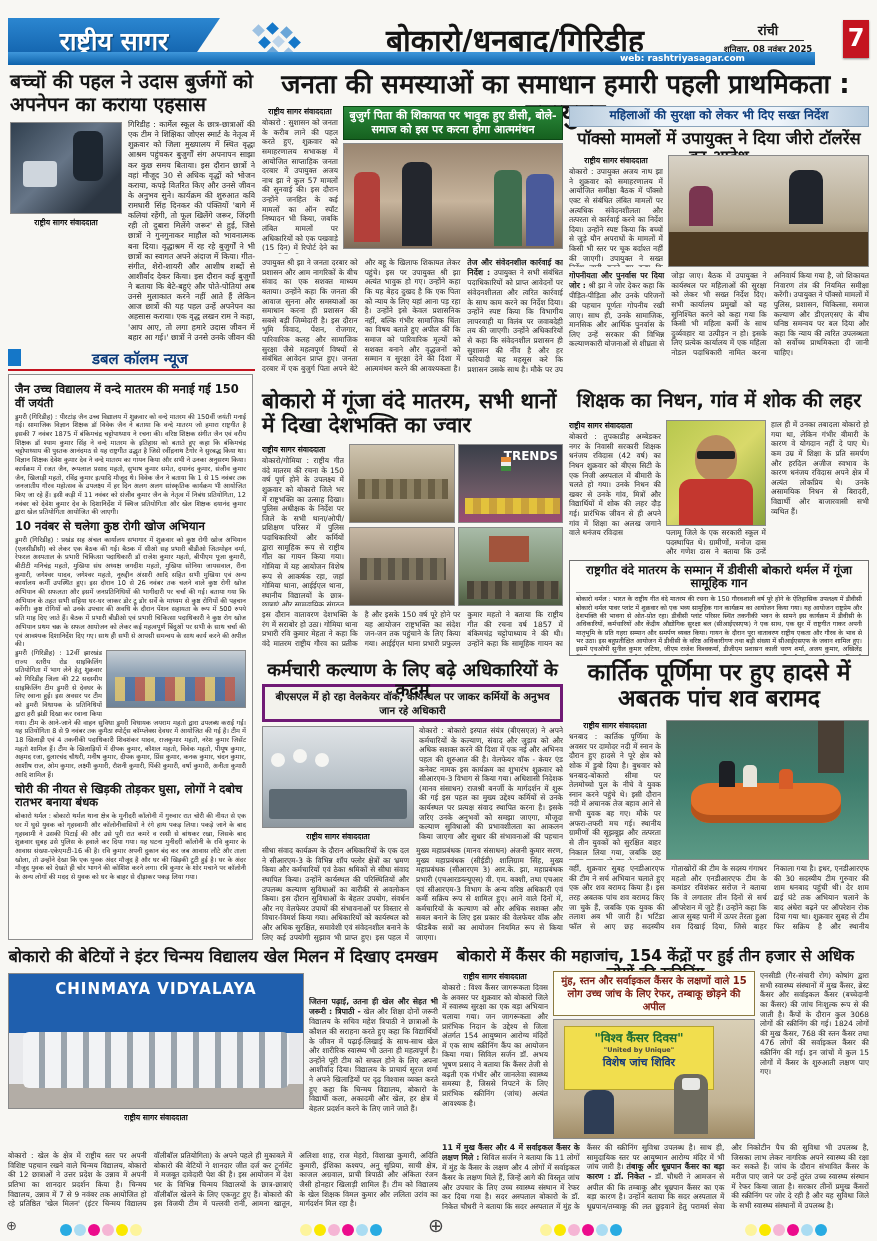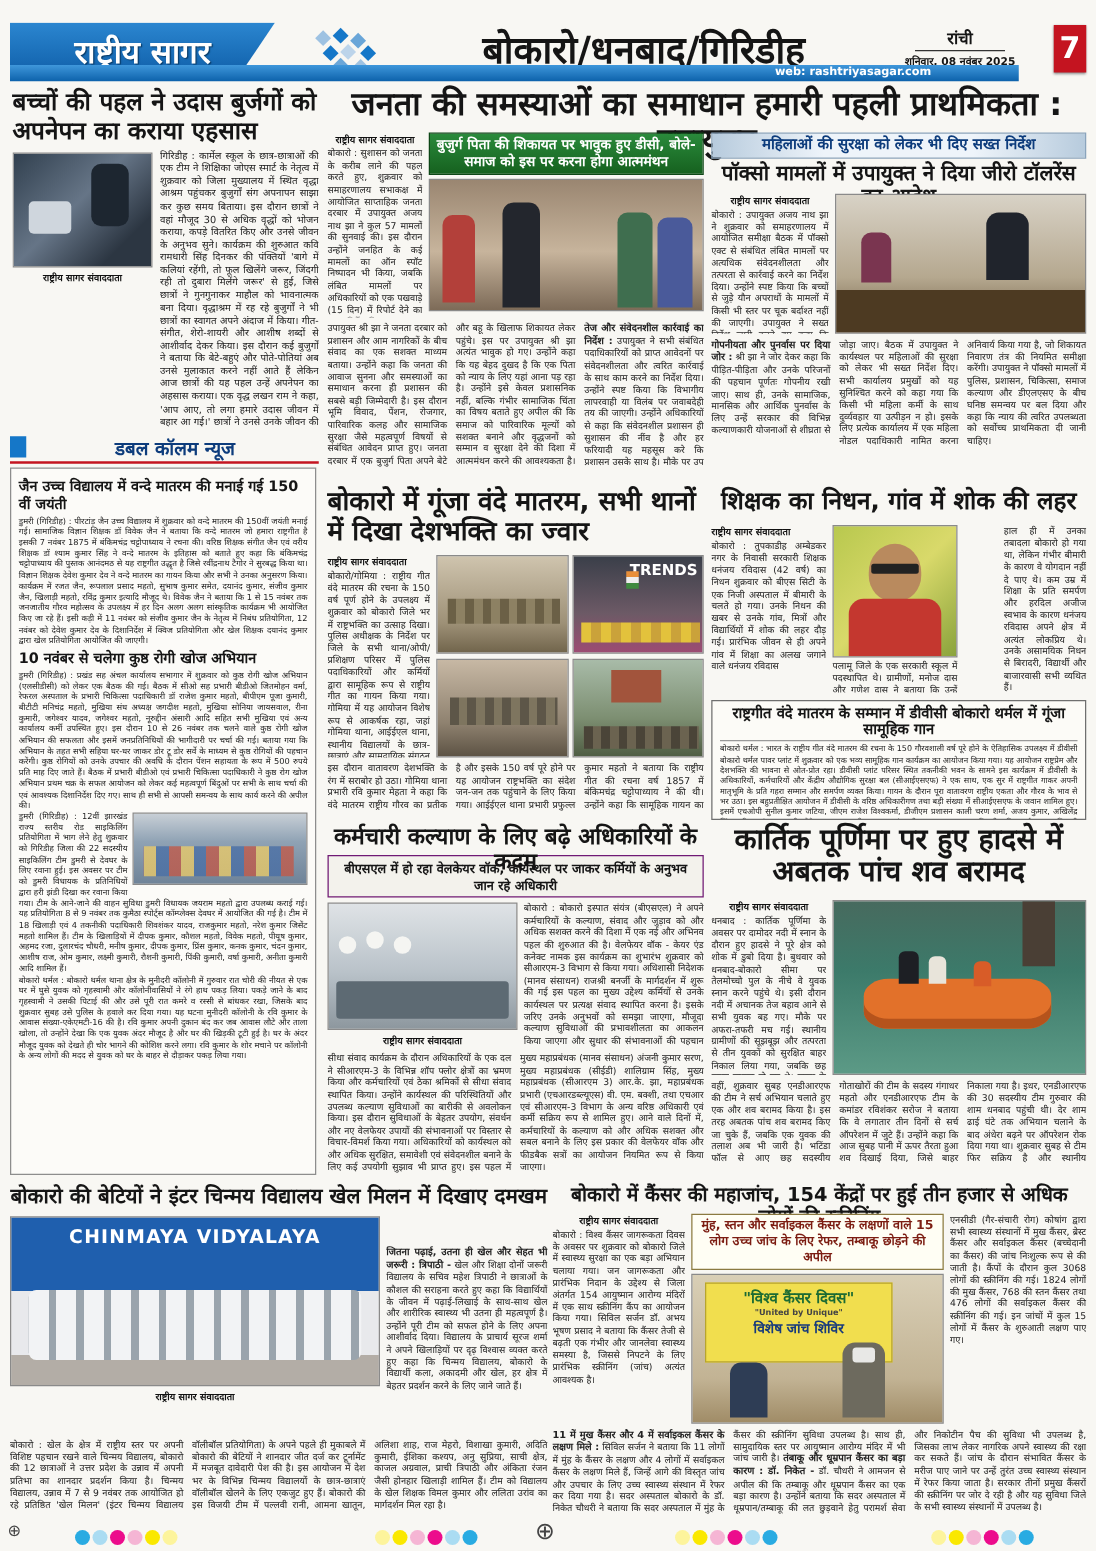--- a/index.html
+++ b/index.html
@@ -41,21 +41,21 @@
   .dcn-head span{flex:1;text-align:center;font-size:15px;font-weight:bold;color:#0d3c7c;}
   .dcn-box{left:8px;top:374px;width:245px;height:566px;border:1px solid #8d8d8d;background:#fcfbf8;
            padding:5px 6px;box-sizing:border-box;overflow:hidden;}
   .dcn-title{font-size:11.5px;font-weight:bold;line-height:1.2;margin:3px 0 2px;}
   .dcn-body{font-size:6.6px;line-height:1.32;text-align:justify;color:#222;}
   
   .kicker-green{background:linear-gradient(180deg,#2a8a3b,#16611f);border:1px solid #0d4716;color:#fff;
                 font-size:11px;font-weight:bold;text-align:center;line-height:1.25;padding:2px 3px;}
   .banner-blue{background:linear-gradient(90deg,#b7cbdd,#eef4fa 30%,#eef4fa 70%,#b7cbdd);border:1px solid #8aa4bc;
                color:#0d3c7c;font-size:12px;font-weight:bold;text-align:center;line-height:17px;height:19px;}
-  .kicker-gray{border:1px solid #701a75;background:#f3f2ec;font-size:10.2px;font-weight:bold;text-align:center;padding:2px 3px;}
+  .kicker-gray{border:3px solid #701a75;background:#f3f2ec;font-size:10.2px;font-weight:bold;text-align:center;padding:2px 3px;}
   .kicker-blue{background:linear-gradient(180deg,#2f7fd0,#14549b);color:#fff;font-size:11.5px;font-weight:bold;
                text-align:center;line-height:17px;height:19px;}
   .kicker-cancer{border:1px solid #8b7a40;background:#fffef4;color:#7c1d12;font-size:10px;font-weight:bold;
                  text-align:center;line-height:1.3;padding:2px 3px;}
   .boxed{border:1px solid #6f6f6f;background:#fcfbf7;box-sizing:border-box;padding:3px 6px;overflow:hidden;}
   
   .regdots{position:absolute;top:1224px;height:13px;display:flex;}
   .regdots i{width:12px;height:12px;border-radius:50%;display:block;margin-right:2px;}
   .crosshair{position:absolute;color:#444;font-size:19px;line-height:19px;}
 </style>
@@ -111,20 +111,21 @@
     <div class="dcn-title">10 नवंबर से चलेगा कुष्ठ रोगी खोज अभियान</div>
     <div class="dcn-body">डुमरी (गिरिडीह) : प्रखंड सह अंचल कार्यालय सभागार में शुक्रवार को कुष्ठ रोगी खोज अभियान (एलसीडीसी) को लेकर एक बैठक की गई। बैठक में सीओ सह प्रभारी बीडीओ जितमोहन वर्मा, रेफरल अस्पताल के प्रभारी चिकित्सा पदाधिकारी डॉ राजेश कुमार महतो, बीपीएम पूजा कुमारी, बीटीटी मनिचंद्र महतो, मुखिया संघ अध्यक्ष जगदीश महतो, मुखिया सोनिया जायसवाल, रीना कुमारी, जगेश्वर यादव, जगेश्वर महतो, नूरुद्दीन अंसारी आदि सहित सभी मुखिया एवं अन्य कार्यालय कर्मी उपस्थित हुए। इस दौरान 10 से 26 नवंबर तक चलने वाले कुष्ठ रोगी खोज अभियान की सफलता और इसमें जनप्रतिनिधियों की भागीदारी पर चर्चा की गई। बताया गया कि अभियान के तहत सभी सहिया घर-घर जाकर डोर टू डोर सर्वे के माध्यम से कुष्ठ रोगियों की पहचान करेंगी। कुष्ठ रोगियों को उनके उपचार की अवधि के दौरान पेंशन सहायता के रूप में 500 रुपये प्रति माह दिए जाते हैं। बैठक में प्रभारी बीडीओ एवं प्रभारी चिकित्सा पदाधिकारी ने कुष्ठ रोग खोज अभियान प्रथम चक्र के सफल आयोजन को लेकर कई महत्वपूर्ण बिंदुओं पर सभी के साथ चर्चा की एवं आवश्यक दिशानिर्देश दिए गए। साथ ही सभी से आपसी समन्वय के साथ कार्य करने की अपील की।</div>
   </div>
   <div>
     <div class="photo" style="float:right;width:138px;height:56px;margin:1px 0 2px 4px;background:linear-gradient(180deg,#c8cfd6,#8fa2b4 40%,#6f8398);">
       <div class="pdec" style="left:8px;top:26px;width:120px;height:24px;background:repeating-linear-gradient(90deg,#e8c96a 0 10px,#4a6fa5 10px 20px,#c05a4a 20px 30px);opacity:.8;"></div>
     </div>
     <div class="dcn-body">डुमरी (गिरिडीह) : 12वीं झारखंड राज्य स्तरीय रोड साइकिलिंग प्रतियोगिता में भाग लेने हेतु शुक्रवार को गिरिडीह जिला की 22 सदस्यीय साइकिलिंग टीम डुमरी से देवघर के लिए रवाना हुई। इस अवसर पर टीम को डुमरी विधायक के प्रतिनिधियों द्वारा हरी झंडी दिखा कर रवाना किया गया। टीम के आने-जाने की वाहन सुविधा डुमरी विधायक जयराम महतो द्वारा उपलब्ध कराई गई। यह प्रतियोगिता 8 से 9 नवंबर तक कुमैठा स्पोर्ट्स कॉम्प्लेक्स देवघर में आयोजित की गई है। टीम में 18 खिलाड़ी एवं 4 तकनीकी पदाधिकारी शिवशंकर यादव, राजकुमार महतो, नरेश कुमार जिसेंट महतो शामिल हैं। टीम के खिलाड़ियों में दीपक कुमार, कौशल महतो, विवेक महतो, पीयूष कुमार, अहमद रजा, दुलारचंद चौधरी, मनीष कुमार, दीपक कुमार, प्रिंस कुमार, कनक कुमार, चंदन कुमार, आशीष राज, ओम कुमार, लक्ष्मी कुमारी, रौशनी कुमारी, पिंकी कुमारी, वर्षा कुमारी, अनीता कुमारी आदि शामिल हैं।</div>
   </div>
   <div>
+    <div class="dcn-title">चोरी की नीयत से खिड़की तोड़कर घुसा, लोगों ने दबोच रातभर बनाया बंधक</div>
     <div class="dcn-body">बोकारो थर्मल : बोकारो थर्मल थाना क्षेत्र के मुनीदरी कॉलोनी में गुरुवार रात चोरी की नीयत से एक घर में घुसे युवक को गृहस्वामी और कॉलोनीवासियों ने रंगे हाथ पकड़ लिया। पकड़े जाने के बाद गृहस्वामी ने उसकी पिटाई की और उसे पूरी रात कमरे व रस्सी से बांधकर रखा, जिसके बाद शुक्रवार सुबह उसे पुलिस के हवाले कर दिया गया। यह घटना मुनीदरी कॉलोनी के रवि कुमार के आवास संख्या-एकेएमटी-16 की है। रवि कुमार अपनी दुकान बंद कर जब आवास लौटे और ताला खोला, तो उन्होंने देखा कि एक युवक अंदर मौजूद है और घर की खिड़की टूटी हुई है। घर के अंदर मौजूद युवक को देखते ही चोर भागने की कोशिश करने लगा। रवि कुमार के शोर मचाने पर कॉलोनी के अन्य लोगों की मदद से युवक को घर के बाहर से दौड़ाकर पकड़ लिया गया।</div>
   </div>
 </div>
 
 <div class="abs h-main">जनता की समस्याओं का समाधान हमारी पहली प्राथमिकता : उपायुक्त</div>
 
 <div class="abs" style="left:262px;top:106px;width:301px;height:280px;">
   <div class="row">
     <div style="width:76px;flex-shrink:0;height:148px;overflow:hidden;">
       <div class="byline">राष्ट्रीय सागर संवाददाता</div>
@@ -203,21 +204,21 @@
       <div class="bt" style="margin-top:2px;">बोकारो : तुपकाडीह अम्बेडकर नगर के निवासी सरकारी शिक्षक धनंजय रविदास (42 वर्ष) का निधन शुक्रवार को बीएस सिटी के एक निजी अस्पताल में बीमारी के चलते हो गया। उनके निधन की खबर से उनके गांव, मित्रों और विद्यार्थियों में शोक की लहर दौड़ गई। प्रारंभिक जीवन से ही अपने गांव में शिक्षा का अलख जगाने वाले धनंजय रविदास</div>
     </div>
     <div style="width:100px;flex-shrink:0;margin:0 5px;">
       <div class="photo" style="width:98px;height:104px;background:linear-gradient(135deg,#b8c84e,#d9d96a 50%,#8aa33c);">
         <div class="pdec" style="left:28px;top:14px;width:42px;height:46px;background:#b98a5e;border-radius:50% 50% 45% 45%;"></div>
         <div class="pdec" style="left:30px;top:30px;width:38px;height:8px;background:#222;border-radius:2px;"></div>
         <div class="pdec" style="left:12px;top:58px;width:74px;height:46px;background:#c4372f;border-radius:12px 12px 0 0;"></div>
       </div>
       <div class="bt" style="margin-top:2px;height:26px;">पलामू जिले के एक सरकारी स्कूल में पदस्थापित थे। ग्रामीणों, मनोज दास और गणेश दास ने बताया कि उन्हें बचपन से ही बच्चों को पढ़ाने में गहरा लगाव था।</div>
     </div>
-    <div class="bt" style="flex:1;height:134px;overflow:hidden;margin-left:32px;">हाल ही में उनका तबादला बोकारो हो गया था, लेकिन गंभीर बीमारी के कारण वे योगदान नहीं दे पाए थे। कम उम्र में शिक्षा के प्रति समर्पण और हरदिल अजीज स्वभाव के कारण धनंजय रविदास अपने क्षेत्र में अत्यंत लोकप्रिय थे। उनके असामयिक निधन से बिरादरी, विद्यार्थी और बाजारवासी सभी व्यथित हैं।</div>
+    <div class="bt" style="flex:1;height:134px;overflow:hidden;">हाल ही में उनका तबादला बोकारो हो गया था, लेकिन गंभीर बीमारी के कारण वे योगदान नहीं दे पाए थे। कम उम्र में शिक्षा के प्रति समर्पण और हरदिल अजीज स्वभाव के कारण धनंजय रविदास अपने क्षेत्र में अत्यंत लोकप्रिय थे। उनके असामयिक निधन से बिरादरी, विद्यार्थी और बाजारवासी सभी व्यथित हैं।</div>
   </div>
 </div>
 
 <div class="abs boxed" style="left:569px;top:560px;width:300px;height:96px;">
   <div class="h-md" style="font-size:11.8px;border-bottom:1px solid #999;padding-bottom:2px;">राष्ट्रगीत वंदे मातरम के सम्मान में डीवीसी बोकारो थर्मल में गूंजा सामूहिक गान</div>
   <div class="bt" style="font-size:6.4px;margin-top:2px;height:72px;">बोकारो थर्मल : भारत के राष्ट्रीय गीत वंदे मातरम की रचना के 150 गौरवशाली वर्ष पूरे होने के ऐतिहासिक उपलक्ष्य में डीवीसी बोकारो थर्मल पावर प्लांट में शुक्रवार को एक भव्य सामूहिक गान कार्यक्रम का आयोजन किया गया। यह आयोजन राष्ट्रप्रेम और देशभक्ति की भावना से ओत-प्रोत रहा। डीवीसी प्लांट परिसर स्थित तकनीकी भवन के सामने इस कार्यक्रम में डीवीसी के अधिकारियों, कर्मचारियों और केंद्रीय औद्योगिक सुरक्षा बल (सीआईएसएफ) ने एक साथ, एक सुर में राष्ट्रगीत गाकर अपनी मातृभूमि के प्रति गहरा सम्मान और समर्पण व्यक्त किया। गायन के दौरान पूरा वातावरण राष्ट्रीय एकता और गौरव के भाव से भर उठा। इस बहुप्रतीक्षित आयोजन में डीवीसी के वरिष्ठ अधिकारीगण तथा बड़ी संख्या में सीआईएसएफ के जवान शामिल हुए। इसमें एचओपी सुनील कुमार जटिया, जीएम राजेश विश्वकर्मा, डीजीएम प्रशासन काली चरण शर्मा, अजय कुमार, अखिलेंद्र सिंह, वरिष्ठ प्रबंधक कुमारी, मैनेजर एचआर सुनील कुमार, अंशु श्रीवास्तव, सूरज कुमार तिवारी सहित कई अन्य अधिकारी मौजूद रहे। कार्यक्रम का संचालन दीपनयन शर्मा द्वारा किया गया। डीवीसी ने इस भव्य आयोजन के माध्यम से न केवल राष्ट्रगीत के 150 वर्ष पूरे होने का जश्न मनाया, बल्कि कर्मचारियों और जवानों के बीच राष्ट्रीय भावना को भी मजबूत किया।</div>
 </div>
 
 <div class="abs" style="left:262px;top:660px;width:301px;height:284px;">
   <div class="h-md" style="font-size:18px;height:24px;">कर्मचारी कल्याण के लिए बढ़े अधिकारियों के कदम</div>

